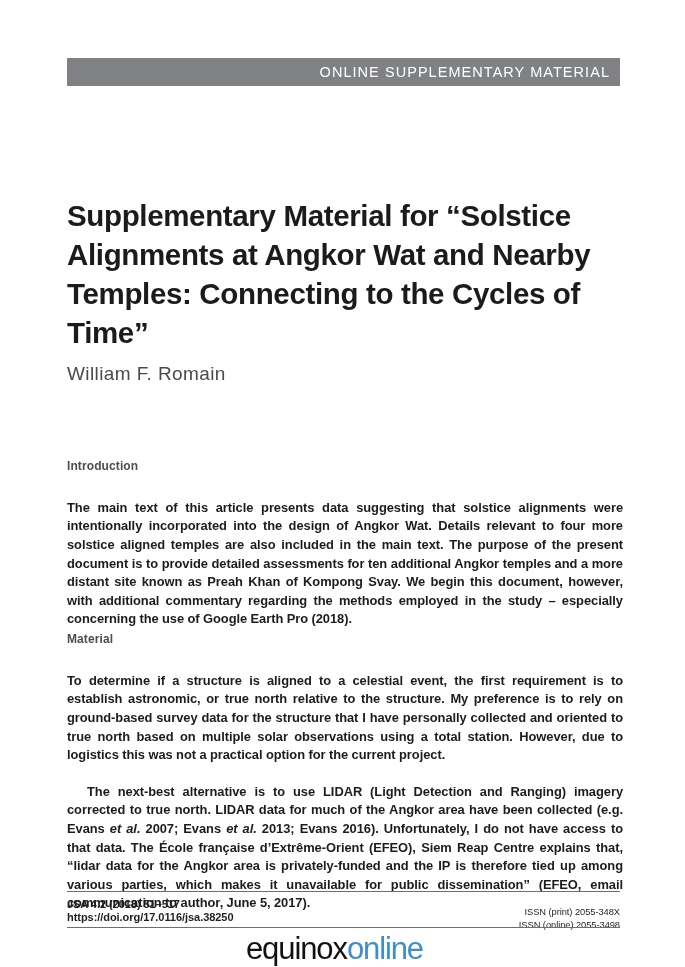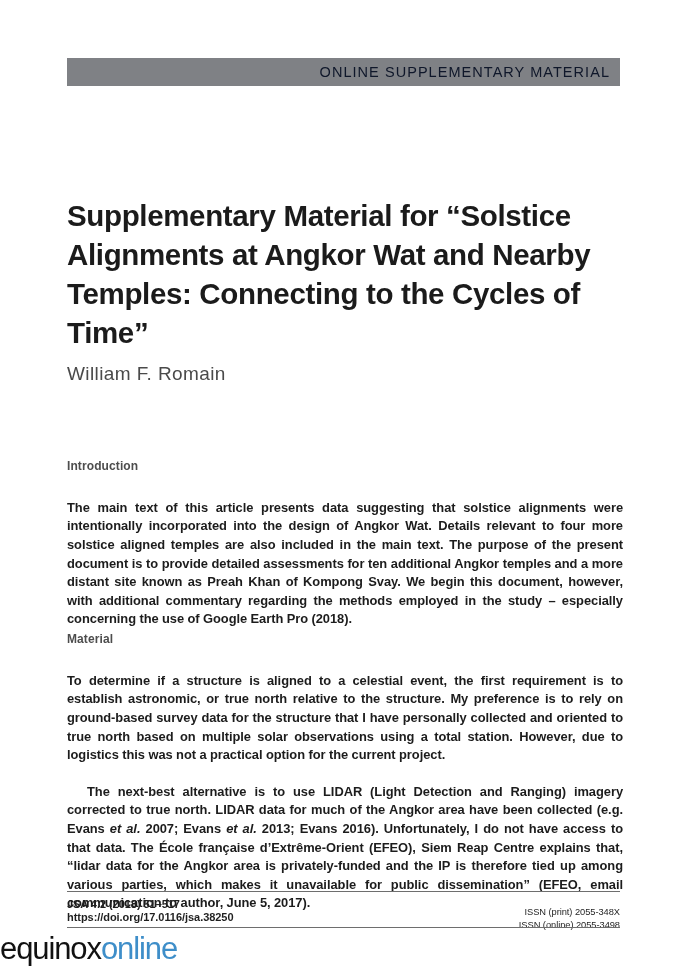--- a/index.html
+++ b/index.html
@@ -32,21 +32,21 @@
     width: 553px;
     height: 28px;
     background: #7f8185;
     display: flex;
     align-items: center;
     justify-content: flex-end;
     box-sizing: border-box;
     padding-right: 10px;
   }
   .banner-text {
-    color: #0f172a;
+    color: #ffffff;
     font-size: 14.5px;
     letter-spacing: 1.05px;
     font-weight: 400;
     white-space: nowrap;
   }
 
   
   .title {
     position: absolute;
     left: 67px;
@@ -150,20 +150,21 @@
     letter-spacing: -0.05px;
     margin-top: 8px;
   }
 
   
   .logo {
     position: absolute;
     left: 0;
     right: 16px;
     top: 932px;
+    text-align: center;
     font-size: 31px;
     font-weight: 400;
     letter-spacing: -1.1px;
     line-height: 34px;
     white-space: nowrap;
   }
   .logo .eq { color: #111111; }
   .logo .on { color: #3e8ec9; }
 </style>
 </head>

